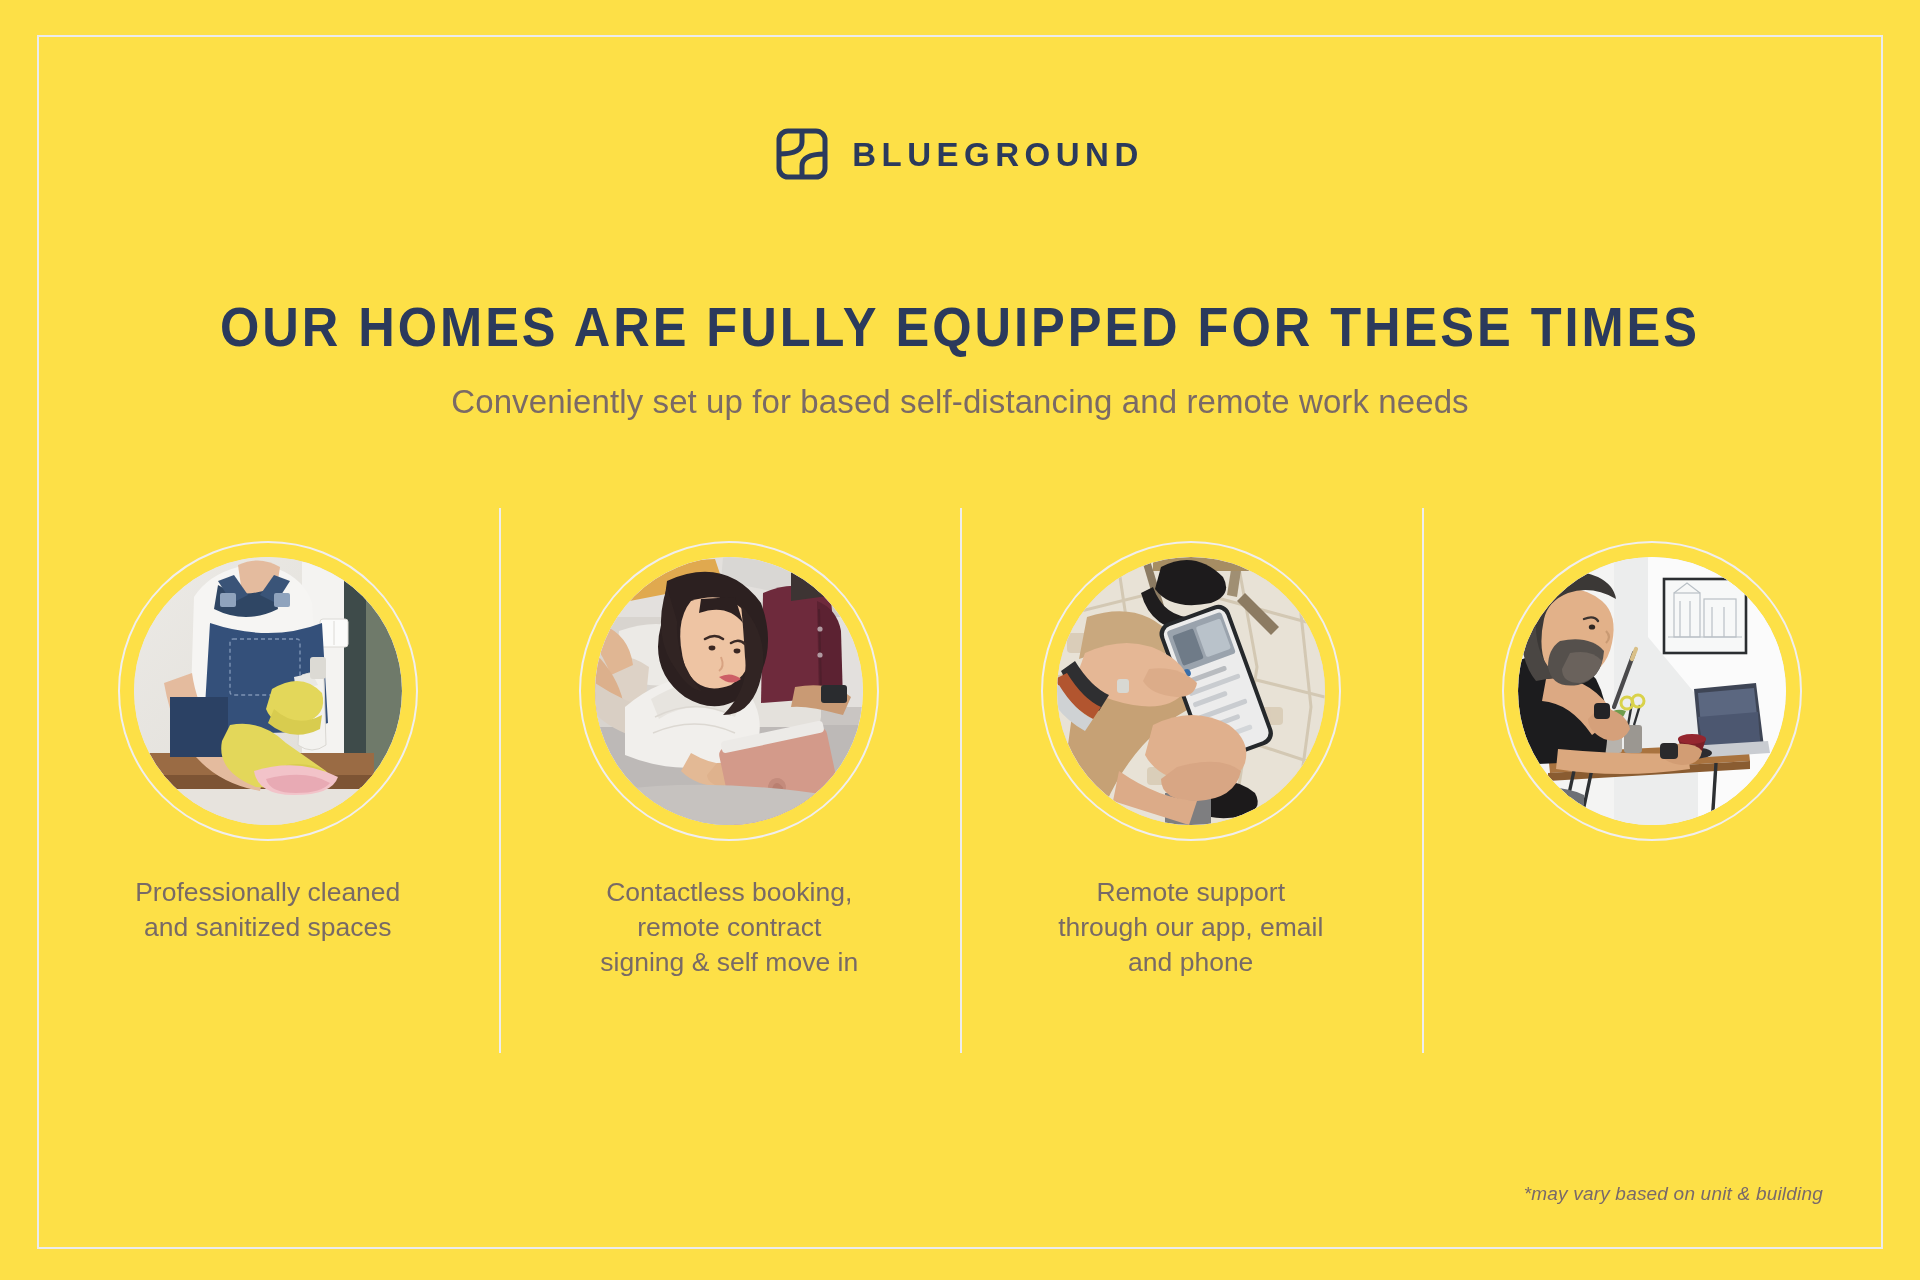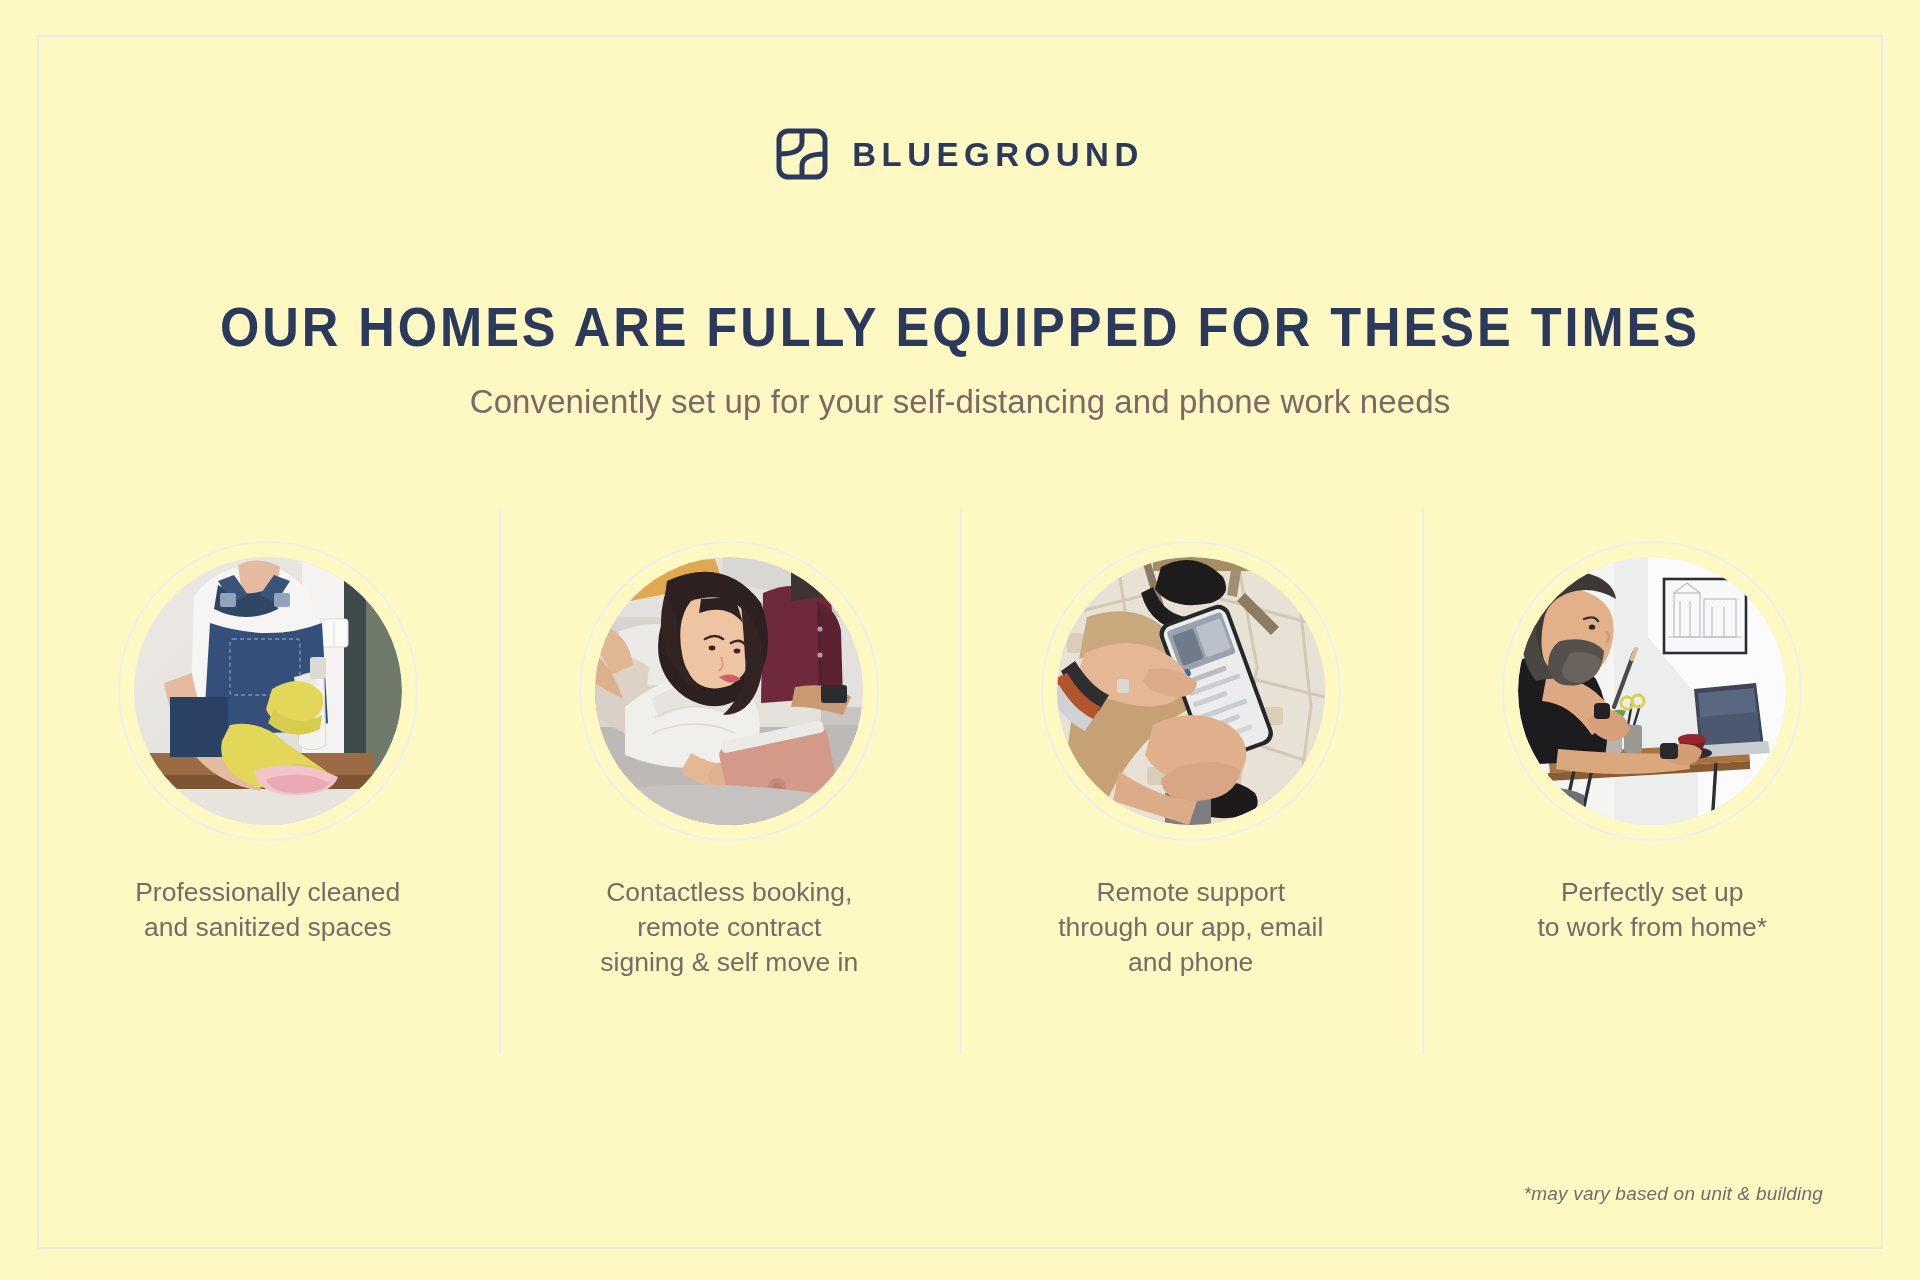--- a/index.html
+++ b/index.html
@@ -11,21 +11,21 @@
     width: 1920px;
     height: 1280px;
     font-family: "Liberation Sans", sans-serif;
     overflow: hidden;
   }
 
   .poster {
     position: relative;
     width: 1920px;
     height: 1280px;
-    background: #fef9c3;
+    background: #fde047;
     box-sizing: border-box;
   }
 
   
   .frame-border {
     position: absolute;
     left: 37px;
     top: 35px;
     width: 1846px;
     height: 1214px;
@@ -182,21 +182,21 @@
         <rect x="3" y="3" width="46" height="46" rx="9" ry="9" fill="none" stroke="#2b3a5c" stroke-width="5"></rect>
         <path d="M26 3 L26 14 C26 22 19 26 3 26" fill="none" stroke="#2b3a5c" stroke-width="5" stroke-linecap="butt"></path>
         <path d="M26 49 L26 38 C26 30 33 26 49 26" fill="none" stroke="#2b3a5c" stroke-width="5" stroke-linecap="butt"></path>
       </svg>
     </span>
     <span class="brand-word">BLUEGROUND</span>
   </div>
 
   <h1 class="headline">OUR HOMES ARE FULLY EQUIPPED FOR THESE TIMES</h1>
 
-  <p class="subhead">Conveniently set up for your self-distancing and phone work needs</p>
+  <p class="subhead">Conveniently set up for based self-distancing and remote work needs</p>
 
   <div class="features">
 
     <div class="feature">
       <div class="circle-wrap">
         <div class="circle-photo">
           <svg viewBox="0 0 268 268" xmlns="http://www.w3.org/2000/svg">
             <defs>
               <clipPath id="c1">
                   <circle cx="134" cy="134" r="134"></circle>
@@ -483,21 +483,19 @@
 
               <path d="M42 84 q30 -6 44 10 q-2 28 -26 34 q-26 4 -30 -18 q0 -18 12 -26z" fill="#55504c"></path>
               <path d="M52 96 q22 -4 32 8 q-4 18 -22 22 q-18 0 -18 -14z" fill="#6a625c"></path>
               <ellipse cx="74" cy="70" rx="3.2" ry="2.6" fill="#2e2622"></ellipse>
               <path d="M66 62 q10 -4 14 2" stroke="#3b3330" stroke-width="2.4" fill="none" stroke-linecap="round"></path>
               <path d="M88 74 q6 6 0 12" stroke="#c99a73" stroke-width="2.2" fill="none"></path>
             </g>
           </svg>
         </div>
       </div>
-      <div class="caption">Perfectly set up
-to work from home*</div>
     </div>
 
   </div>
 
   <div class="footnote">*may vary based on unit &amp; building</div>
 
 </div>
 
 </body></html>

